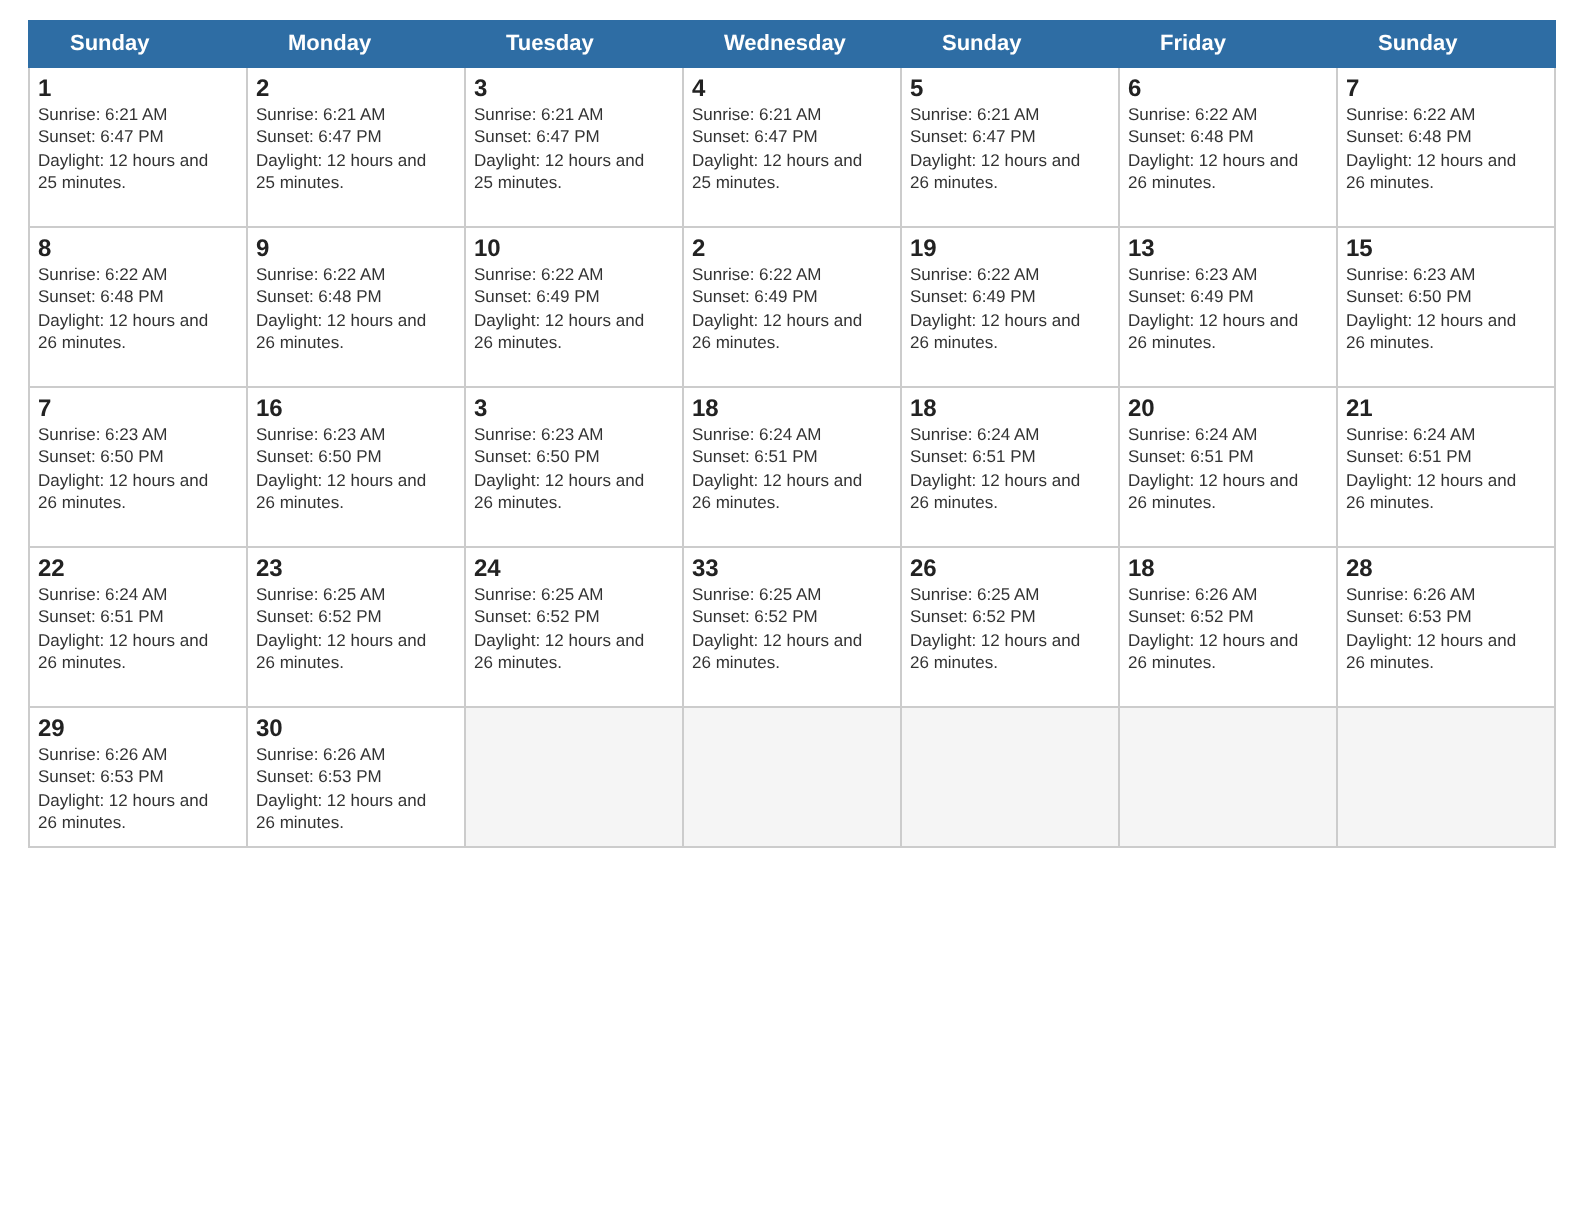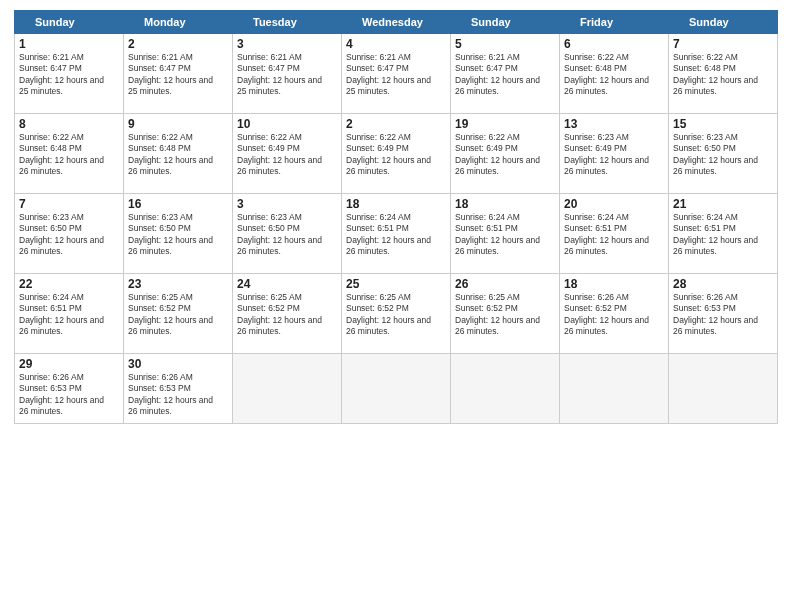--- a/index.html
+++ b/index.html
@@ -315,21 +315,21 @@
       </td>
           <td>
         <span class="day-num">24</span>
         <div class="day-detail">
           Sunrise: 6:25 AM<br>
           Sunset: 6:52 PM<br>
           Daylight: 12 hours and<br>26 minutes.
         </div>
       </td>
           <td>
-        <span class="day-num">25</span>
+        <span class="day-num">33</span>
         <div class="day-detail">
           Sunrise: 6:25 AM<br>
           Sunset: 6:52 PM<br>
           Daylight: 12 hours and<br>26 minutes.
         </div>
       </td>
           <td>
         <span class="day-num">26</span>
         <div class="day-detail">
           Sunrise: 6:25 AM<br>

